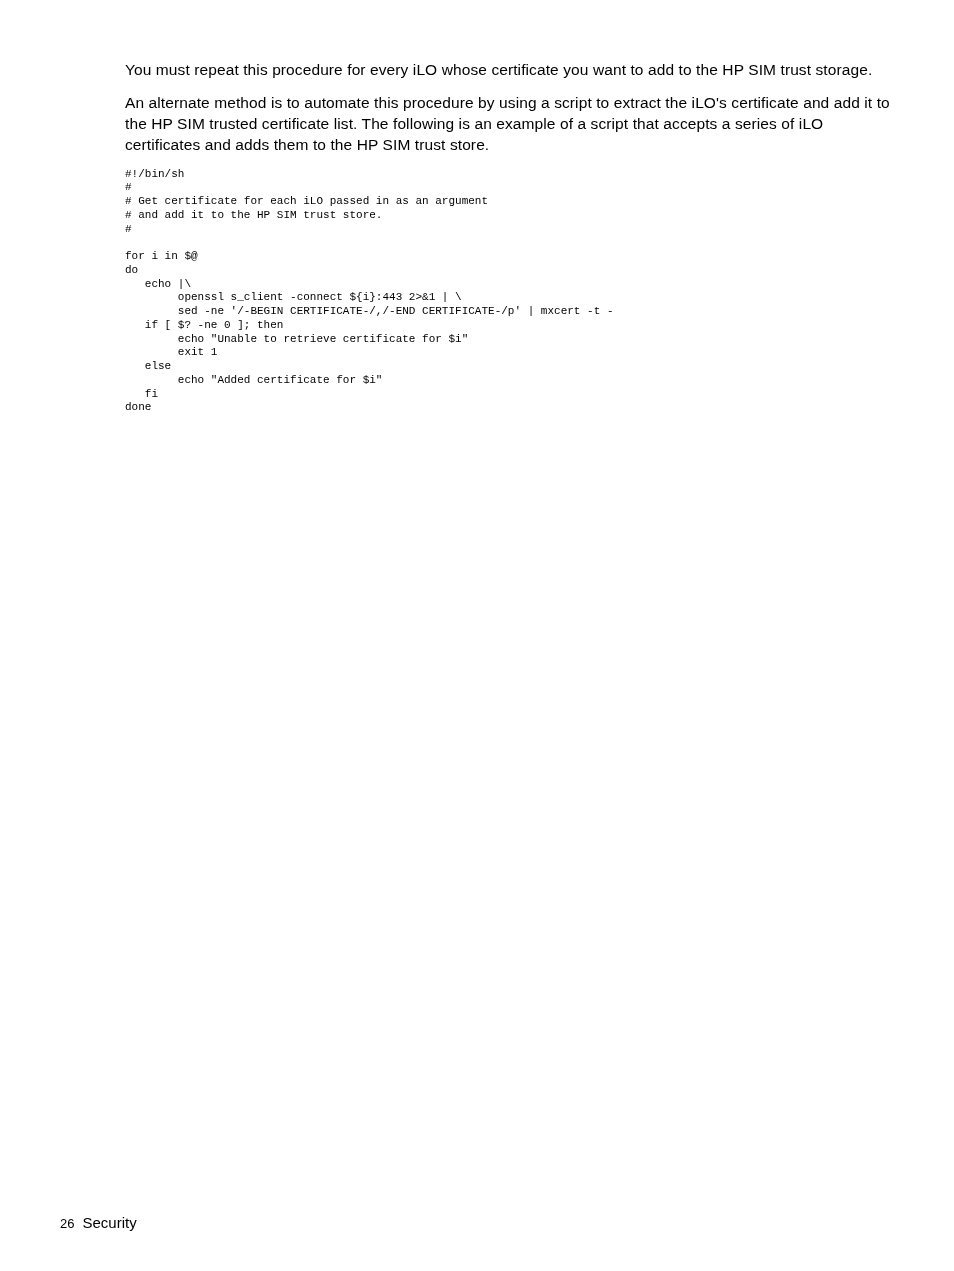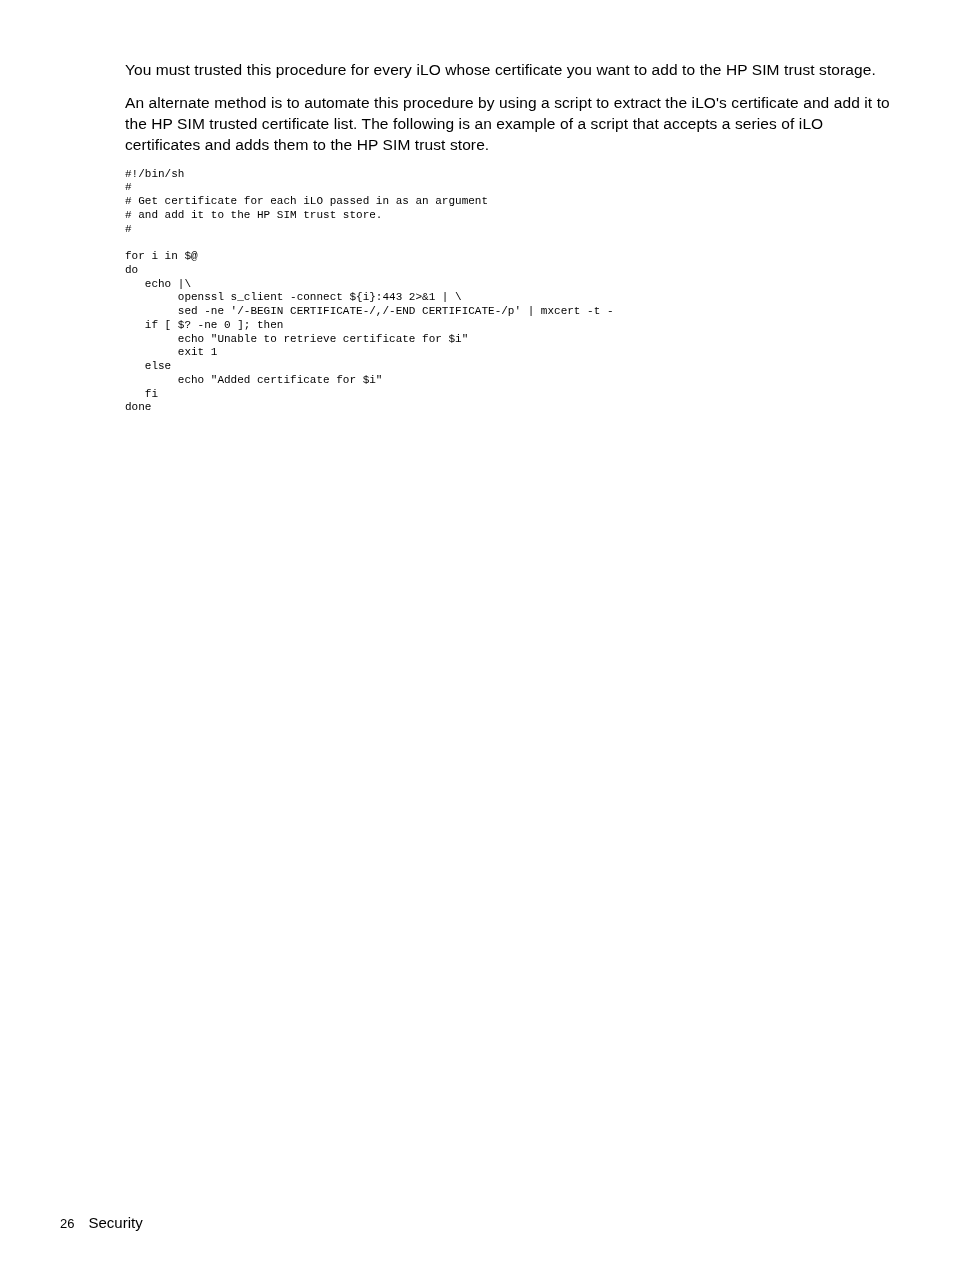--- a/index.html
+++ b/index.html
@@ -28,34 +28,34 @@
       line-height: 1.25;
       white-space: pre;
       margin-top: 2px;
     }
     .footer {
       position: absolute;
       bottom: 40px;
       left: 60px;
       font-size: 13px;
       display: flex;
-      gap: 14px;
+      gap: 8px;
       align-items: baseline;
     }
     .page-number {
       font-size: 13px;
     }
     .section-name {
       font-size: 15px;
     }
   </style>
 </head>
 <body>
 
-<p class="body-text">You must trusted this procedure for every iLO whose certificate you want to add to the HP SIM trust storage.</p>
+<p class="body-text">You must repeat this procedure for every iLO whose certificate you want to add to the HP SIM trust storage.</p>
 
 <p class="body-text">An alternate method is to automate this procedure by using a script to extract the iLO's certificate and add it to the HP SIM trusted certificate list. The following is an example of a script that accepts a series of iLO certificates and adds them to the HP SIM trust store.</p>
 
 <pre class="code-block">#!/bin/sh
 #
 # Get certificate for each iLO passed in as an argument
 # and add it to the HP SIM trust store.
 #
 
 for i in $@

